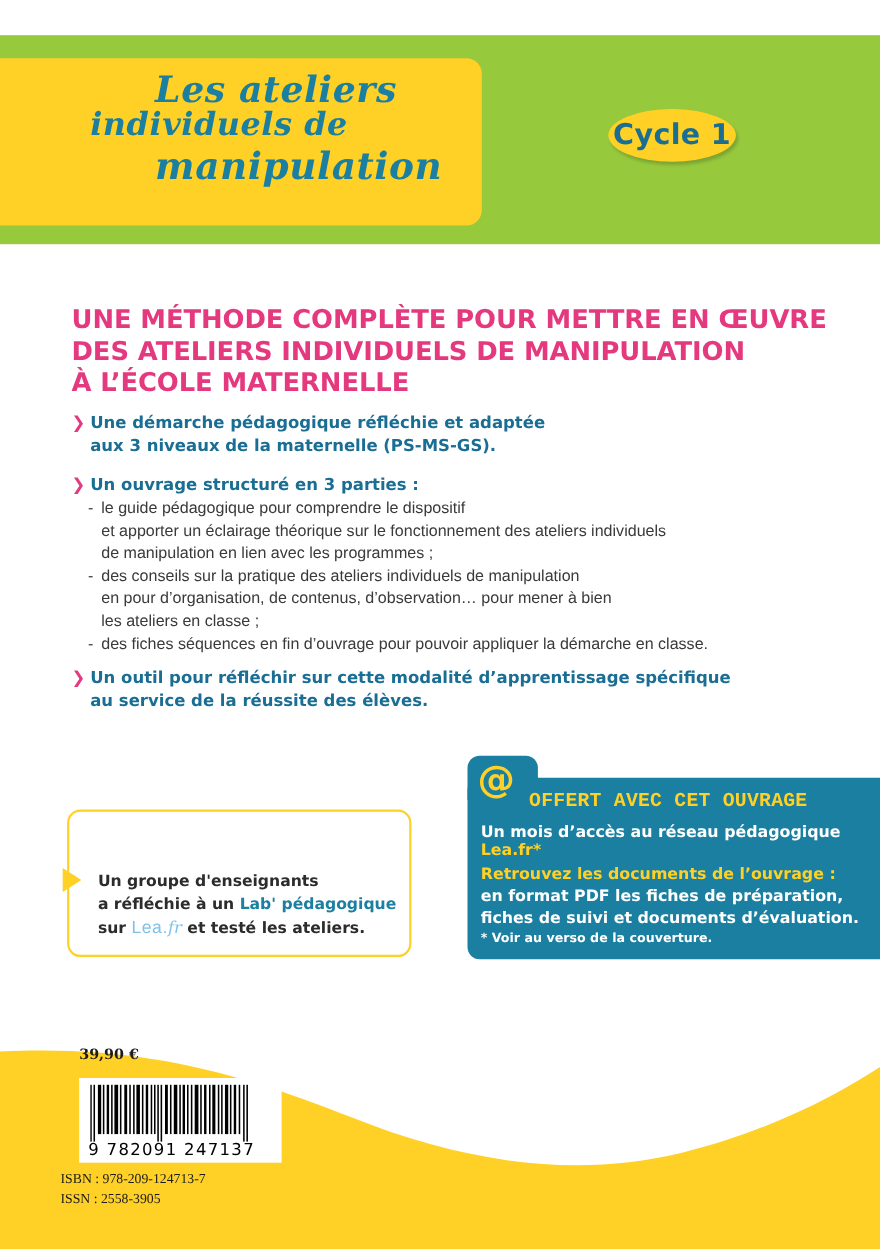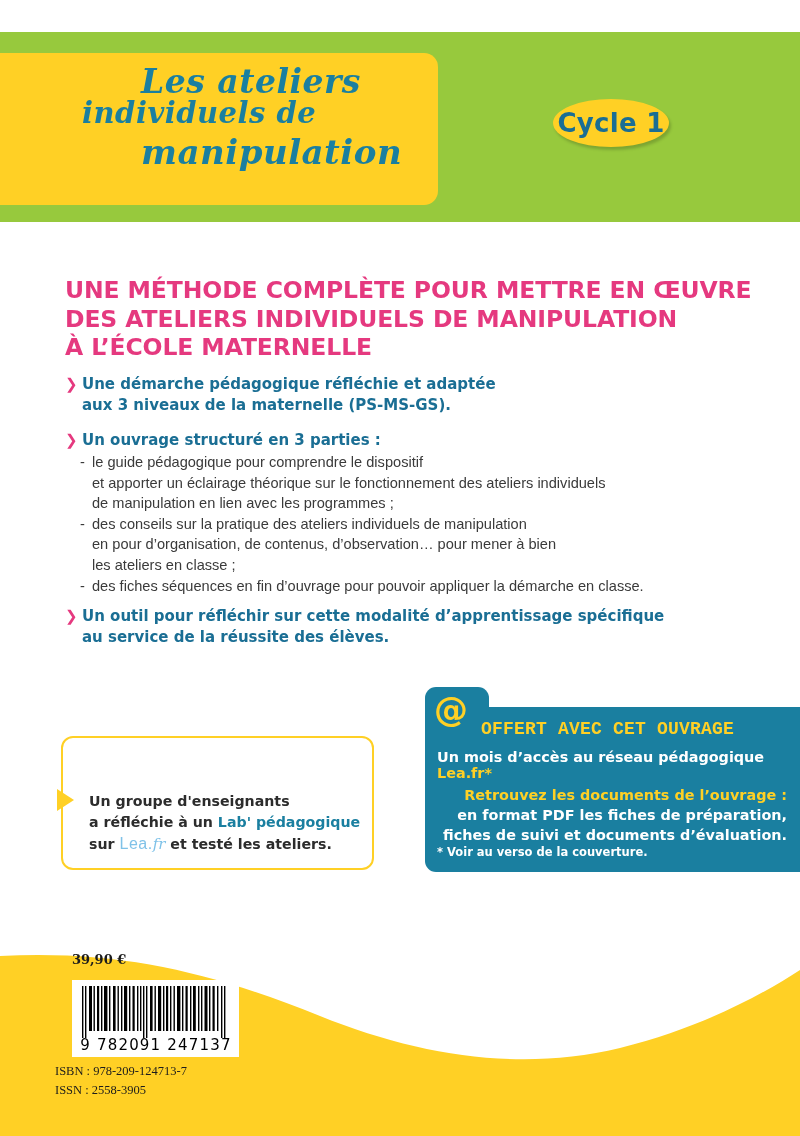--- a/index.html
+++ b/index.html
@@ -279,21 +279,20 @@
   .br-block {
     position: absolute;
     left: 437px;
     top: 785px;
     width: 350px;
     color: #ffffff;
     font-family: "DejaVu Sans", sans-serif;
     font-weight: bold;
     font-size: 14.4px;
     line-height: 20px;
-    text-align: right;
   }
   .br-block .yl { color: #ffd025; }
   .br-note {
     position: absolute;
     left: 437px;
     top: 845px;
     color: #ffffff;
     font-family: "DejaVu Sans", sans-serif;
     font-weight: bold;
     font-size: 11.5px;
@@ -315,21 +314,21 @@
     top: 952px;
     color: #1c1c1c;
     font-family: "DejaVu Serif", serif;
     font-weight: bold;
     font-size: 13px;
   }
   .barcode-box {
     position: absolute;
     left: 72px;
     top: 980px;
-    width: 167px;
+    width: 184px;
     height: 77px;
     background: #ffffff;
     padding: 0;
   }
   .barcode-bars {
     position: absolute;
     left: 10px;
     top: 6px;
     width: 147px;
     height: 52px;

